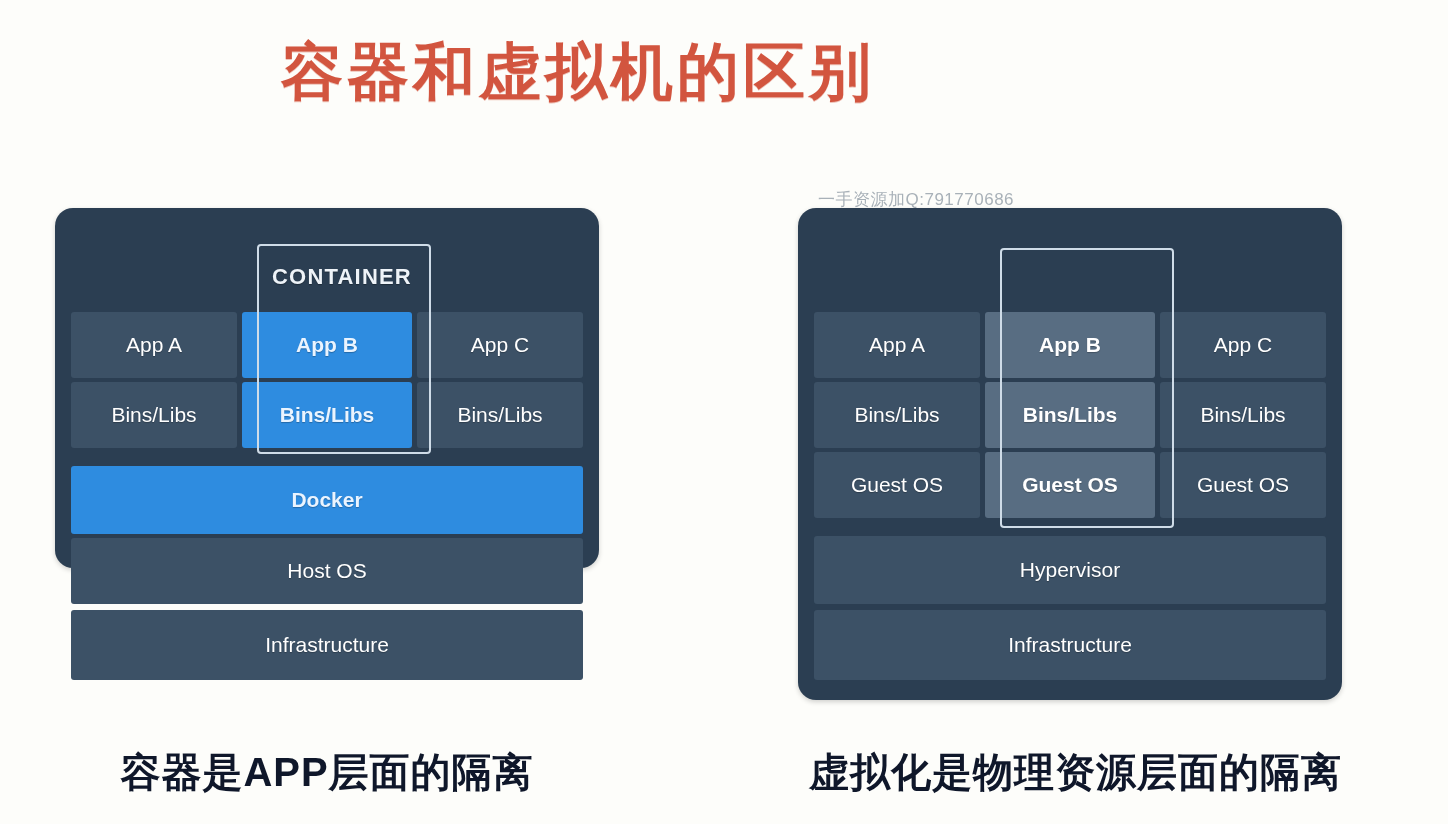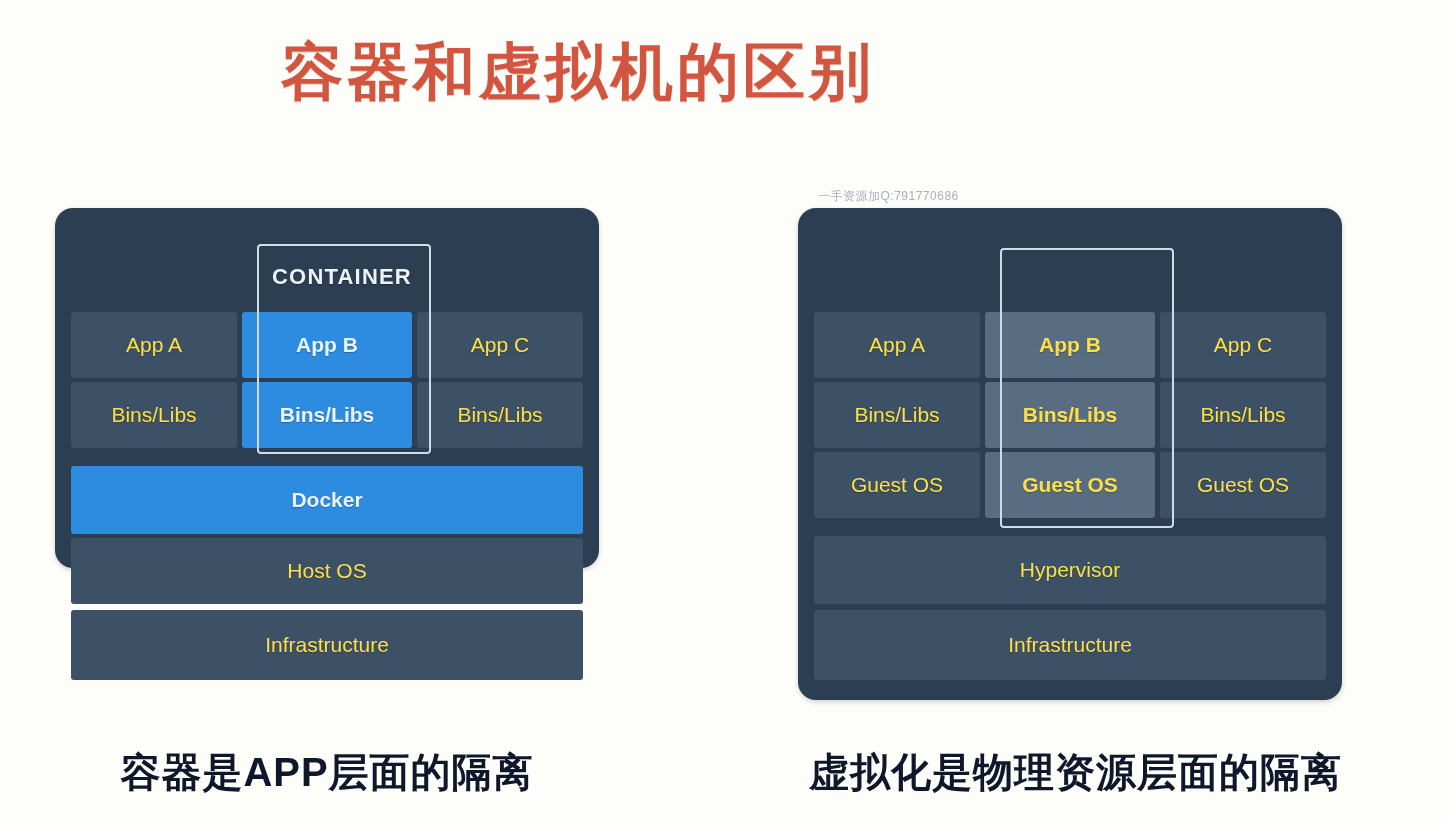--- a/index.html
+++ b/index.html
@@ -28,21 +28,21 @@
     letter-spacing: 4px;
     line-height: 1.15;
     text-shadow: 0 1px 0 rgba(210,85,63,0.35);
   }
 
   
   #watermark {
     position: absolute;
     top: 188px;
     left: 818px;
-    font-size: 12px;
+    font-size: 17px;
     color: #9aa4ad;
     letter-spacing: 0.5px;
     opacity: 0.85;
     white-space: nowrap;
   }
 
   
   .panel {
     position: absolute;
     background: #2b3e52;
@@ -70,21 +70,21 @@
     top: 0;
     bottom: 0;
   }
 
   
   .cell {
     position: absolute;
     display: flex;
     align-items: center;
     justify-content: center;
-    color: #fde047;
+    color: #ffffff;
     font-size: 21px;
     border-radius: 3px;
     text-shadow: 0 1px 1px rgba(0,0,0,0.25);
   }
   .cell.slate      { background: #3c5166; }
   .cell.blue       { background: #2e8ce0; color: #eaf4ff; font-weight: bold; }
   .cell.vmlight    { background: #586d82; font-weight: bold; }
   .cell.wide       { left: 0; right: 0; }
 
   

